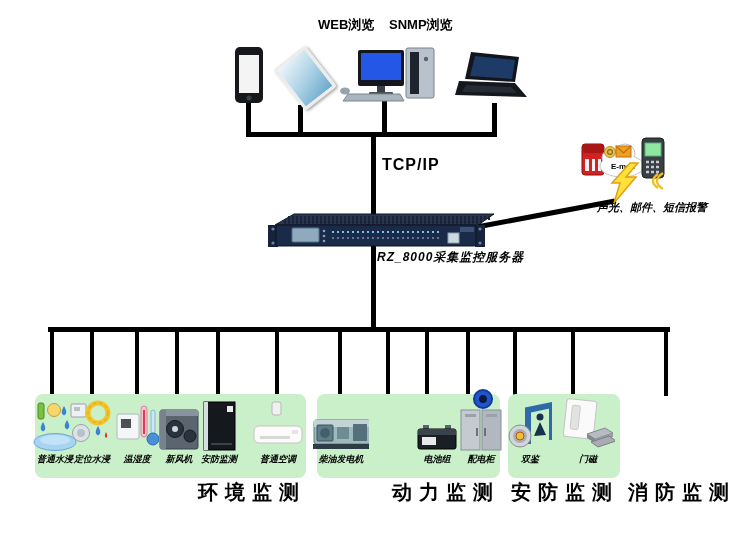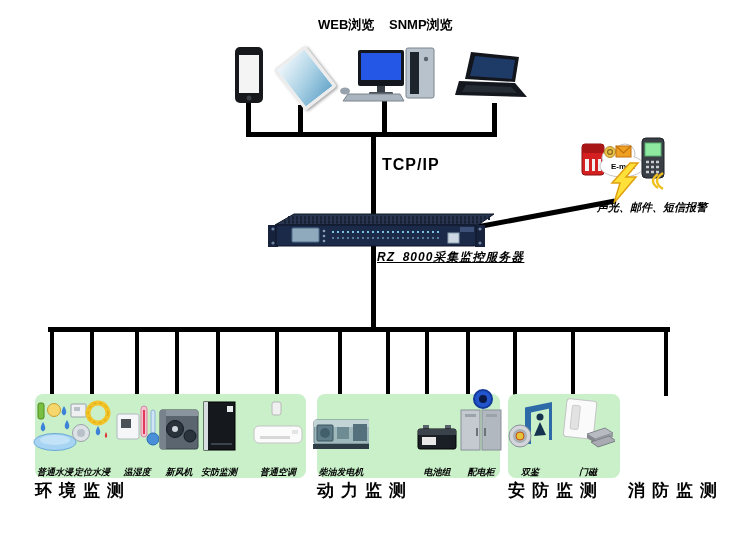--- a/index.html
+++ b/index.html
@@ -3,28 +3,28 @@
 <meta charset="utf-8">
 <style>
   html,body{margin:0;padding:0;background:#fff;}
   #canvas{position:relative;width:741px;height:556px;background:#ffffff;overflow:hidden;
           font-family:"Liberation Sans","DejaVu Sans",sans-serif;color:#000;}
   .abs{position:absolute;}
   .line{position:absolute;background:#000;}
   .lbl{position:absolute;font-weight:bold;white-space:nowrap;}
   .toplbl{font-size:13px;}
   .tcpip{font-size:16px;letter-spacing:1px;}
-  .srvlbl{font-size:12px;font-style:italic;letter-spacing:1px;text-decoration:underline;}
+  .srvlbl{font-size:12px;font-style:italic;letter-spacing:1px;}
   .alarmlbl{font-size:11px;font-style:italic;}
   .emaillbl{font-size:8px;font-weight:bold;}
   .group-box{position:absolute;top:394px;height:84px;background:#c9f0c9;border-radius:8px;}
-  .group-title{position:absolute;top:479px;font-size:17px;font-weight:bold;letter-spacing:7px;text-align:left;white-space:nowrap;}
+  .group-title{position:absolute;top:479px;font-size:20px;font-weight:bold;letter-spacing:7px;text-align:right;white-space:nowrap;}
   .item{position:absolute;top:4px;text-align:center;}
   .icon-box{height:54px;display:flex;align-items:flex-end;justify-content:center;}
-  .item-label{font-size:9px;font-weight:bold;font-style:italic;white-space:nowrap;margin-top:14px;}
+  .item-label{font-size:9px;font-weight:bold;font-style:italic;white-space:nowrap;margin-top:1px;}
   svg{display:block;}
 </style>
 </head>
 <body>
 
 <div id="canvas">
 
   <div class="line" style="left:246px;top:103px;width:5px;height:32px"></div>
   <div class="line" style="left:298px;top:105px;width:5px;height:30px"></div>
   <div class="line" style="left:382px;top:100px;width:5px;height:35px"></div>

